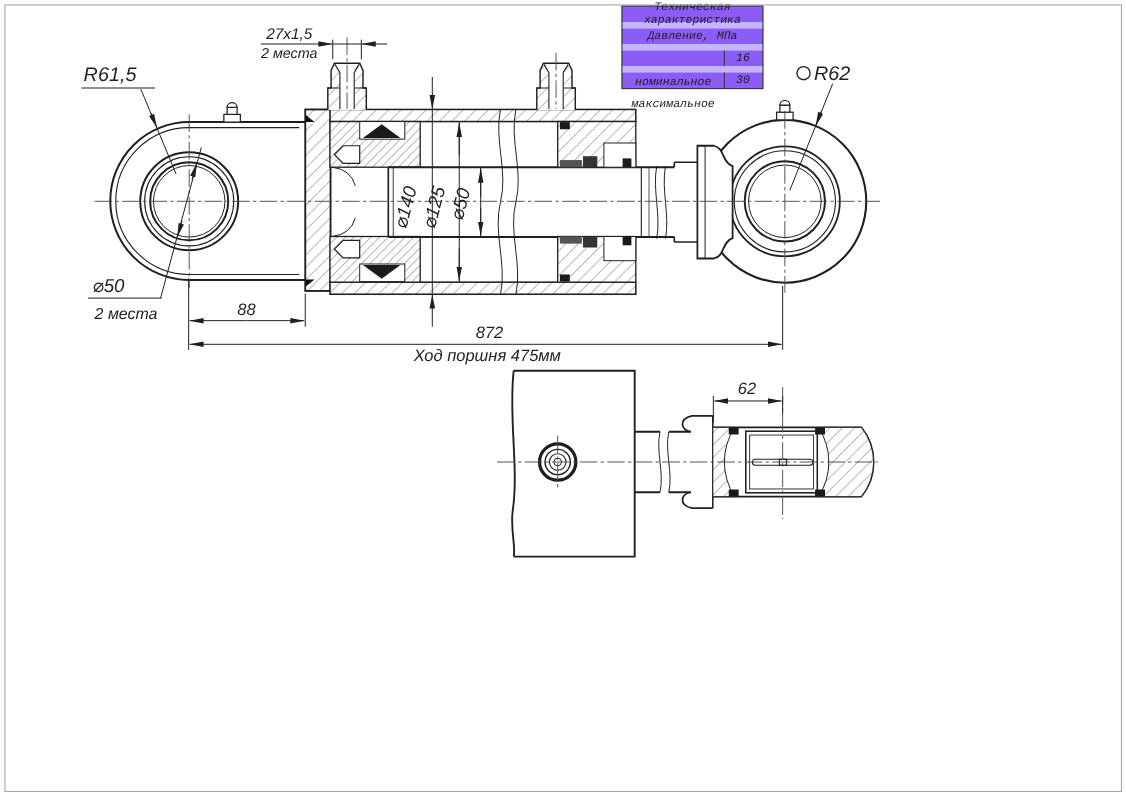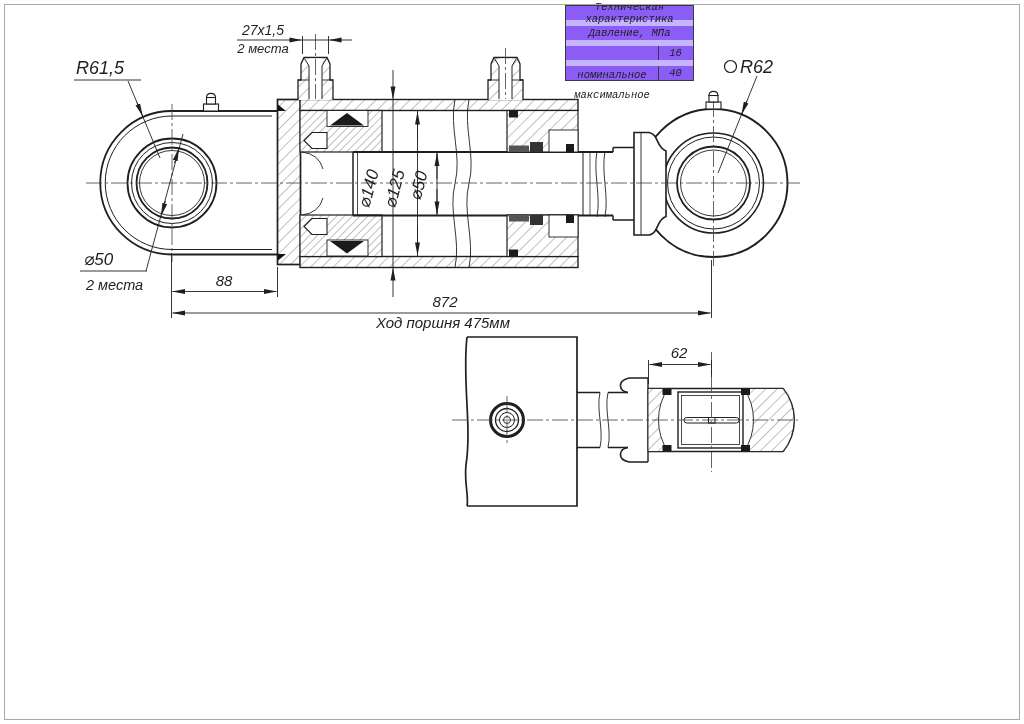--- a/index.html
+++ b/index.html
@@ -269,18 +269,18 @@
   </div>
   <div class="row">
     <span>Давление, МПа</span>
   </div>
   <div class="row split">
     <span class="cell-l">номинальное</span>
     <span class="cell-v">16</span>
   </div>
   <div class="row split">
     <span class="cell-l">максимальное</span>
-    <span class="cell-v">40</span>
+    <span class="cell-v">30</span>
   </div>
 </div>
 
 <div id="frame"></div>
 </div>
 
 </body></html>

